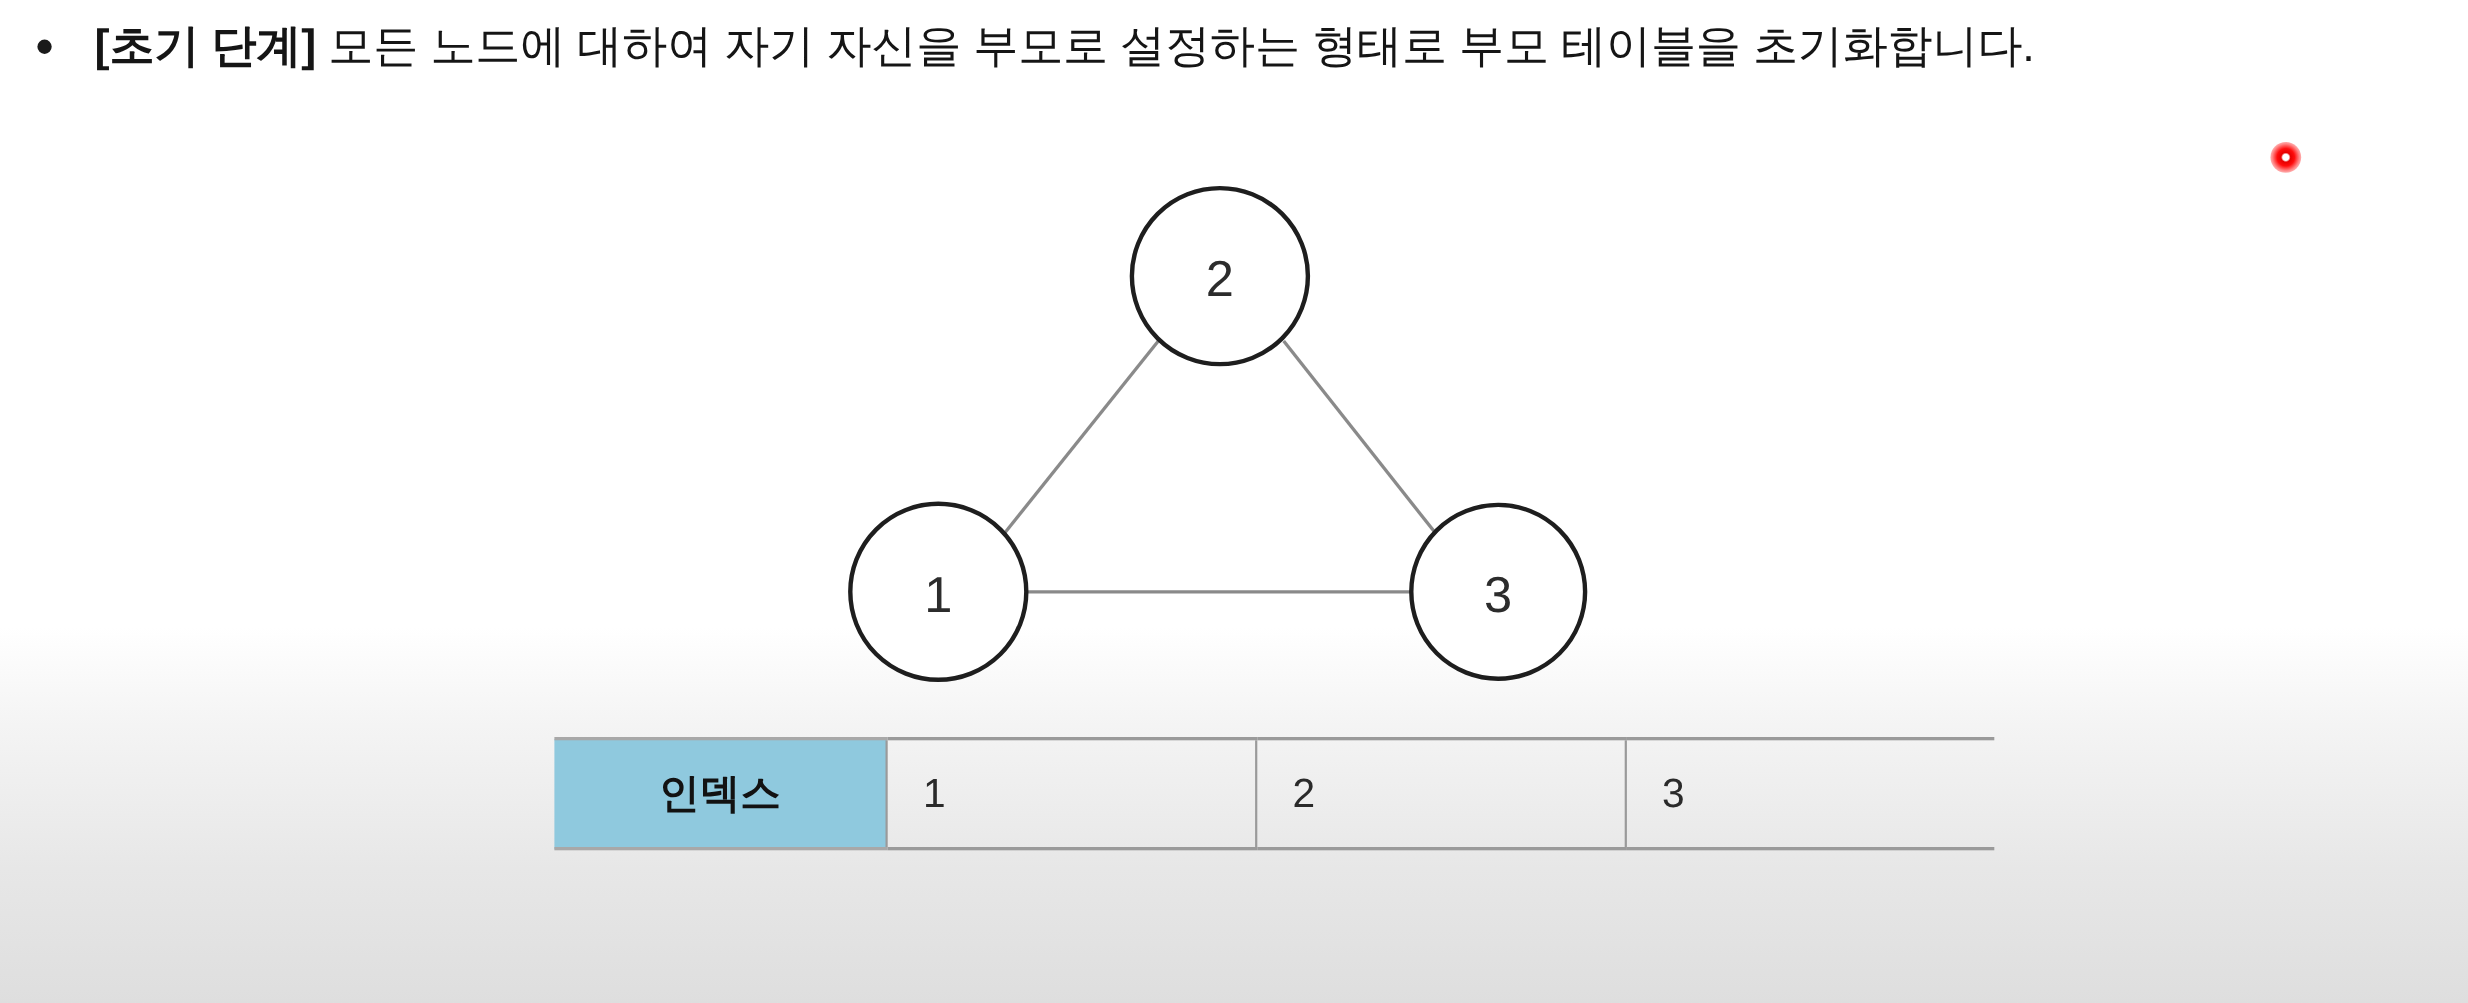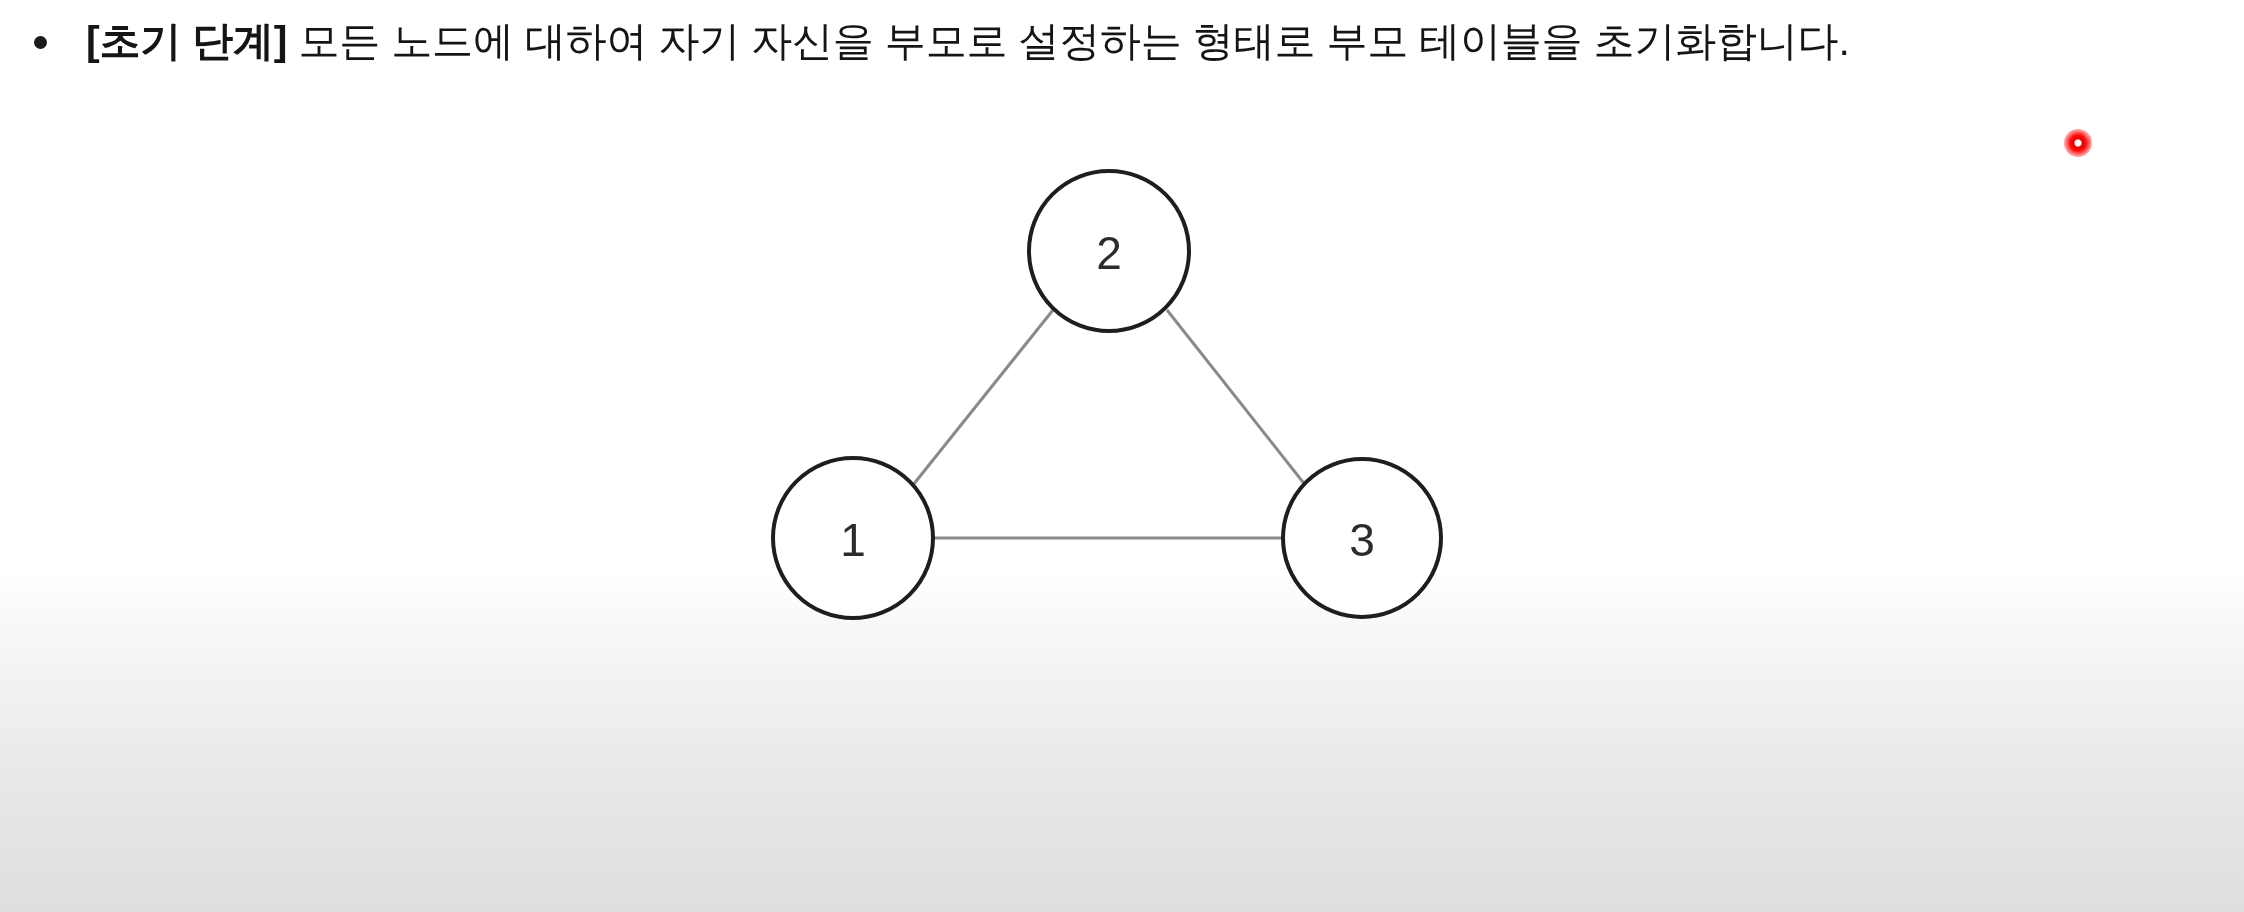--- a/index.html
+++ b/index.html
@@ -153,18 +153,24 @@
 
     <circle cx="1109" cy="251" r="80" fill="#ffffff" stroke="#1e1e1e" stroke-width="4"></circle>
     <text class="node-label" x="1109" y="253">2</text>
 
     <circle cx="1362" cy="538" r="79" fill="#ffffff" stroke="#1e1e1e" stroke-width="4"></circle>
     <text class="node-label" x="1362" y="540">3</text>
   </svg>
 
   <table id="parent-table">
     <tbody>
+      <tr>
+        <th class="rowhead">인덱스</th>
+        <td class="cell">1</td>
+        <td class="cell">2</td>
+        <td class="cell">3</td>
+      </tr>
     </tbody>
   </table>
 
   <div id="laser-pointer"></div>
 
 </div>
 
 </body></html>

